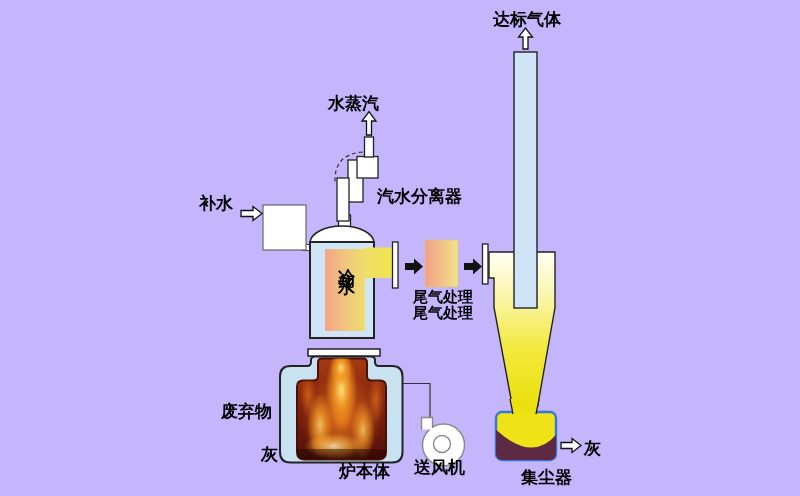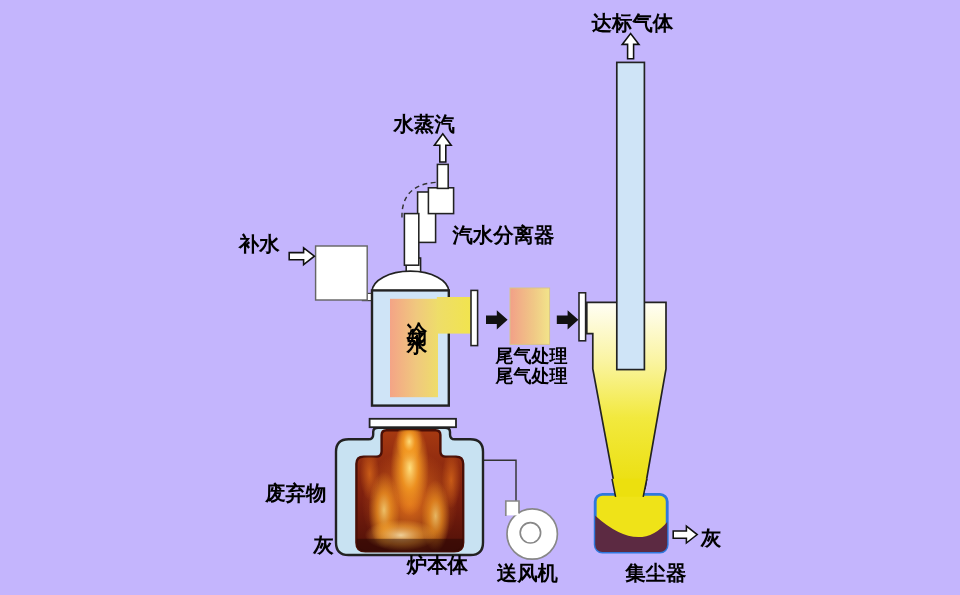--- a/index.html
+++ b/index.html
@@ -133,17 +133,17 @@
 <div class="lbl" style="left:377px;top:185px;">汽水分离器</div>
 <div class="lbl" style="left:199px;top:192px;">补水</div>
 <div class="lbl lbl-v" style="left:336px;top:254px;">冷却水</div>
 <div class="lbl lbl-2line" style="left:395px;top:289px;">
   <div>尾气处理</div>
   <div>尾气处理</div>
 </div>
 <div class="lbl" style="left:221px;top:400px;">废弃物</div>
 <div class="lbl" style="left:261px;top:443px;">灰</div>
 <div class="lbl" style="left:327px;top:460px;margin-left:12px;">炉本体</div>
-<div class="lbl" style="left:414px;top:466px;">送风机</div>
+<div class="lbl" style="left:414px;top:456px;">送风机</div>
 <div class="lbl" style="left:521px;top:466px;">集尘器</div>
 <div class="lbl" style="left:584px;top:437px;">灰</div>
 
 </div>
 
 </body></html>

